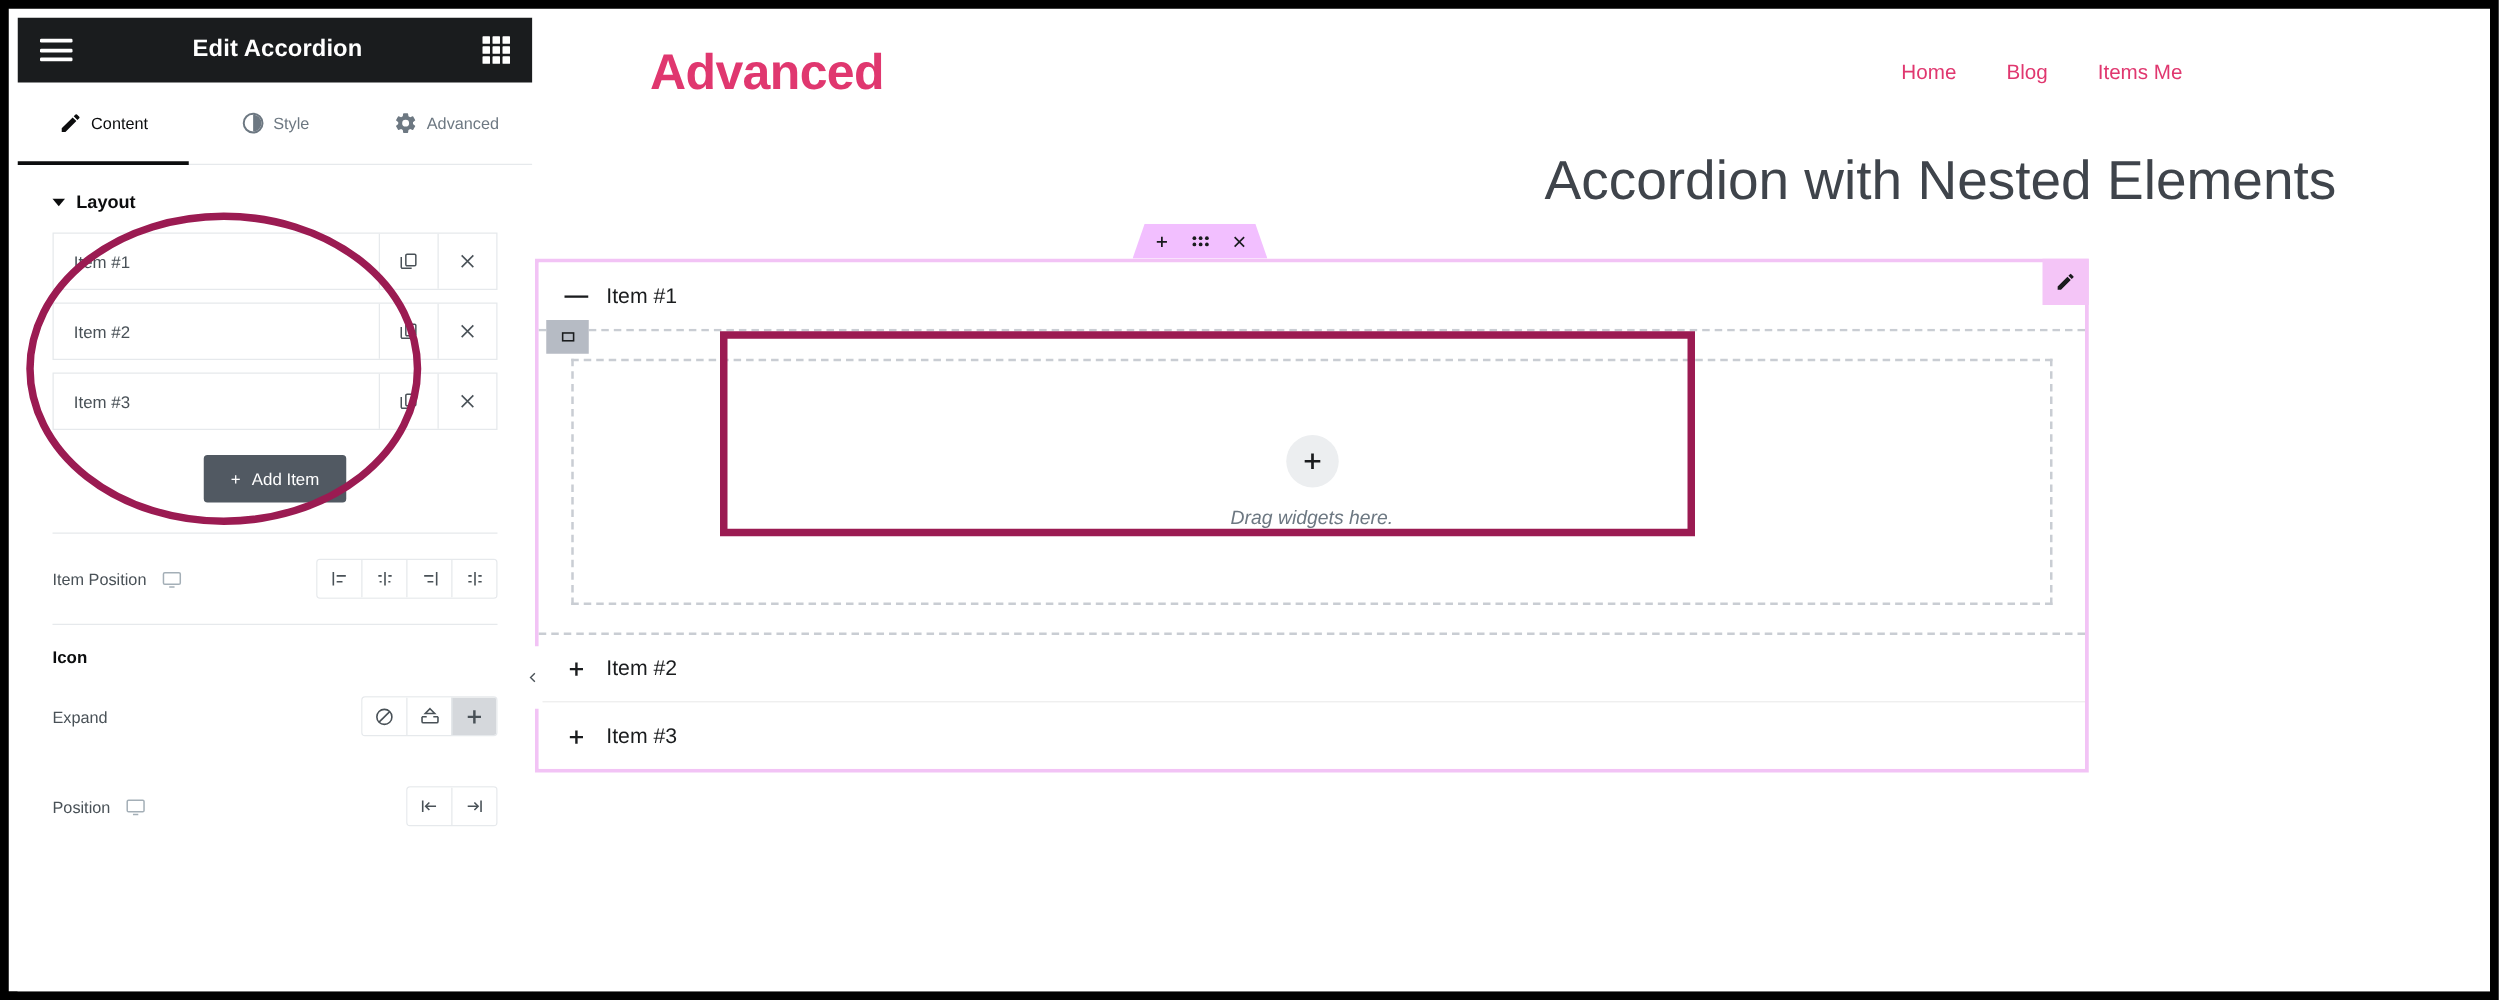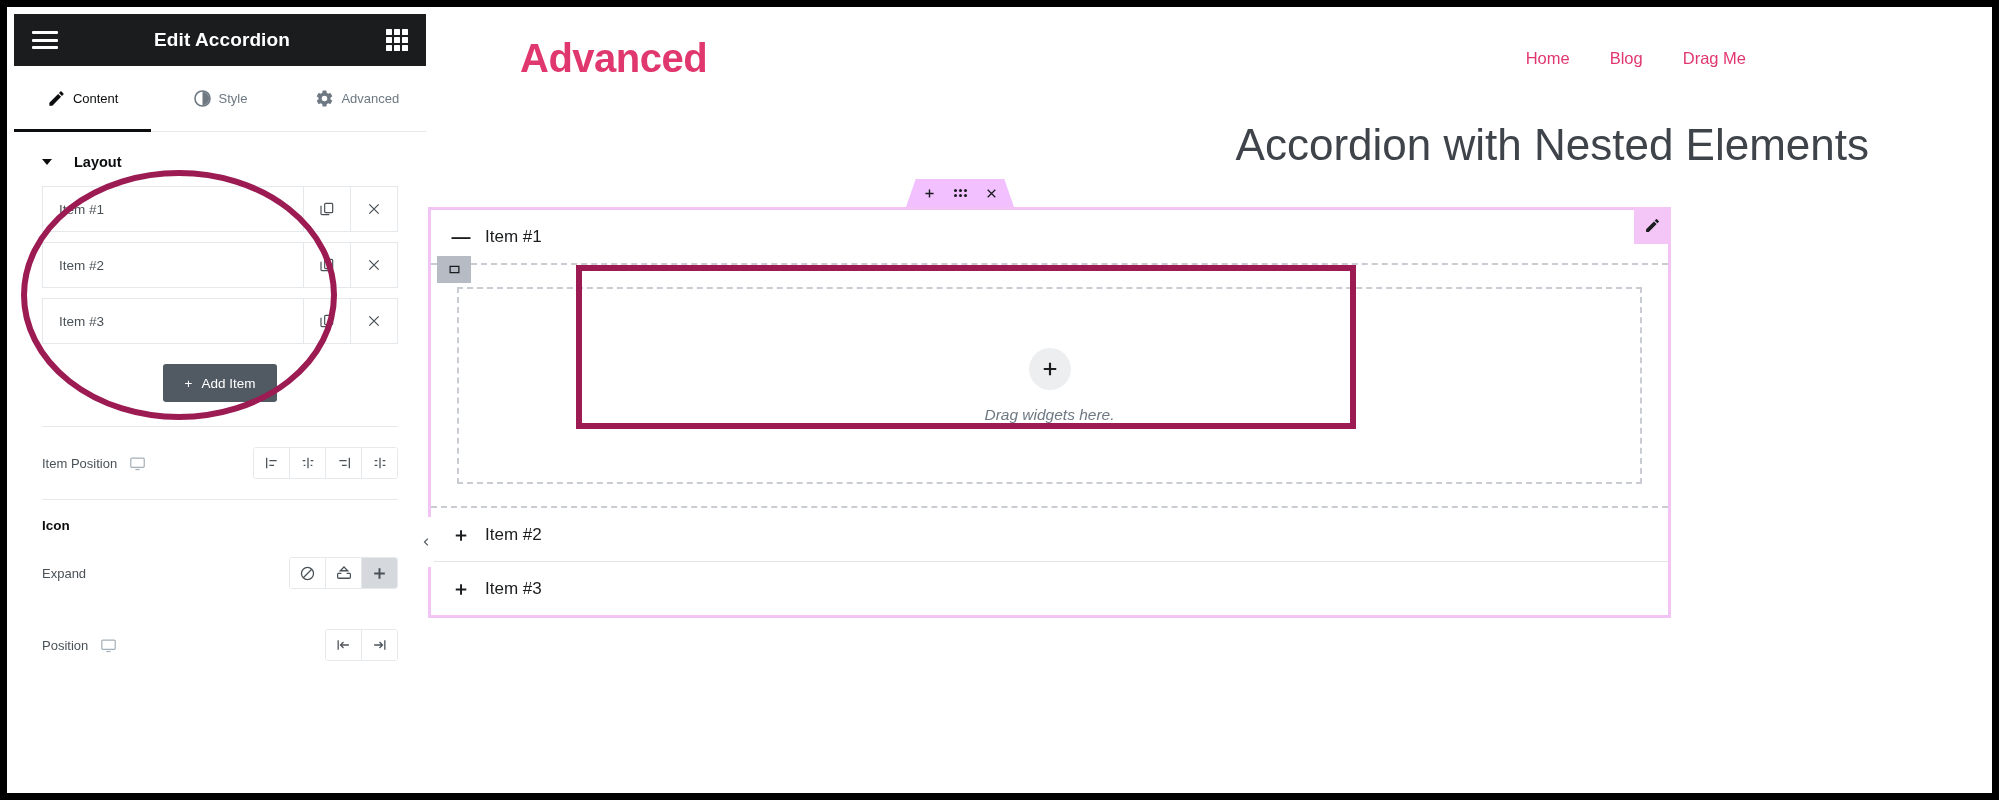--- a/index.html
+++ b/index.html
@@ -82,21 +82,21 @@
   .tab.active { color: #0c0d0e; }
   .tab.active:after {
     content:""; position:absolute; left:0; right:0; bottom:-1px;
     height: 3px; background: #0c0d0e;
   }
   .tab .tab-ico { height: 20px; display:flex; align-items:center; }
 
   #panel-body { padding: 0 0 0 0; }
 
   .section-title {
-    display: flex; align-items: center; gap: 22px;
+    display: flex; align-items: center; gap: 9px;
     padding: 22px 28px 16px 28px;
     font-size: 14.5px; font-weight: bold; color: #0c0d0e;
     cursor: pointer;
   }
   .caret-down {
     width: 0; height: 0;
     border-left: 5px solid transparent;
     border-right: 5px solid transparent;
     border-top: 6px solid #0c0d0e;
   }
@@ -546,21 +546,21 @@
     </div>
   </div>
 
   <div id="preview">
 
     <div id="site-header">
       <div id="brand" style="color: rgb(224, 55, 111);">Advanced</div>
       <div id="nav">
         <a class="nav-link" href="#" style="color: rgb(224, 55, 111);">Home</a>
         <a class="nav-link" href="#" style="color: rgb(224, 55, 111);">Blog</a>
-        <a class="nav-link" href="#" style="color: rgb(224, 55, 111);">Drag Me</a>
+        <a class="nav-link" href="#" style="color: rgb(224, 55, 111);">Items Me</a>
       </div>
     </div>
 
     <h1 id="page-heading">Accordion with Nested Elements</h1>
 
     <div id="widget-wrap">
 
       <div id="widget-toolbar">
         <span class="tb-ico">
           <svg width="13" height="13" viewBox="0 0 24 24" fill="none" stroke="currentColor" stroke-width="2.6">

